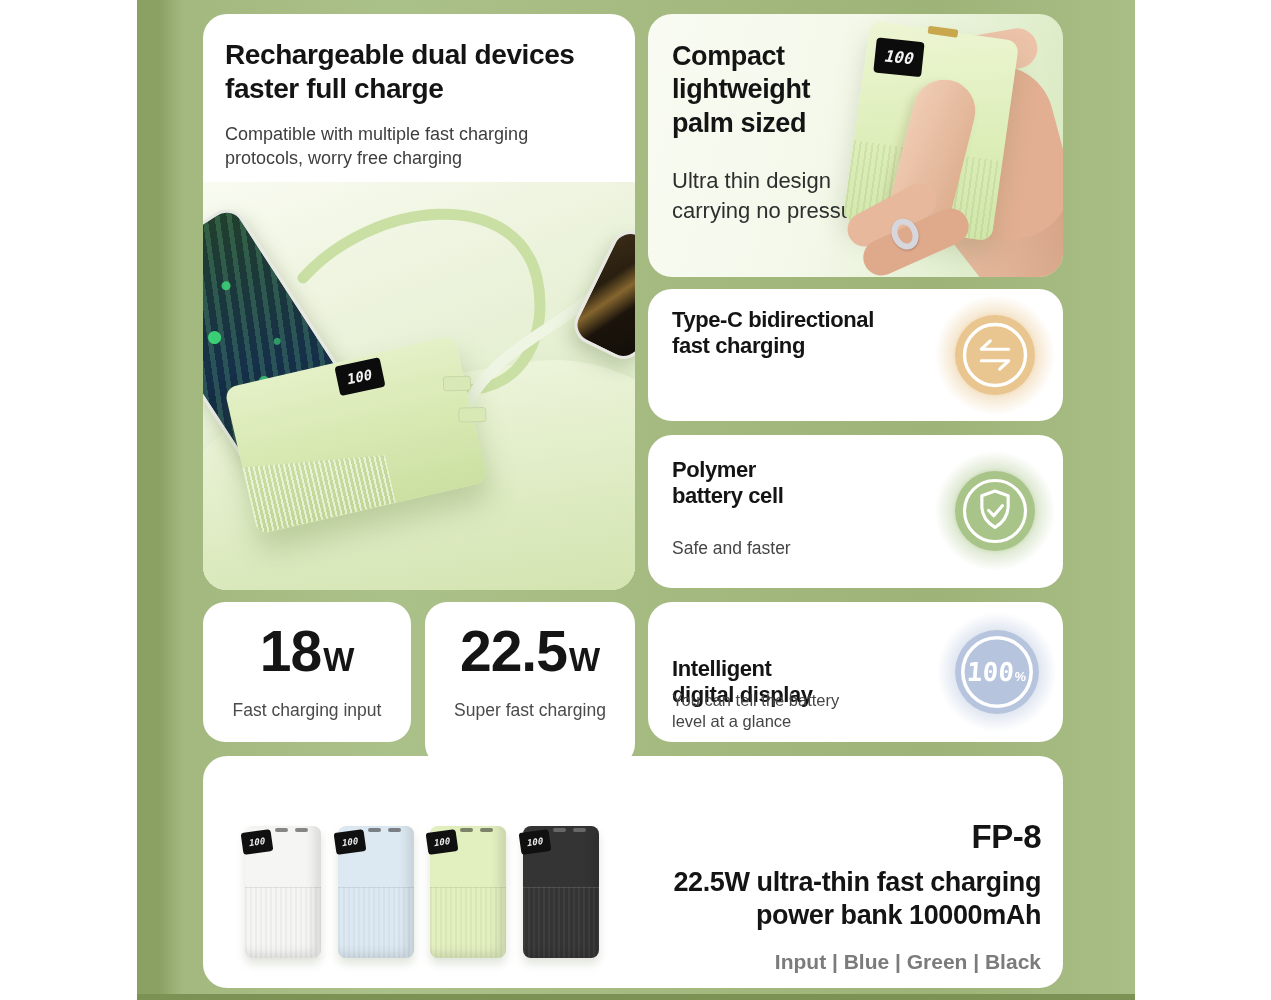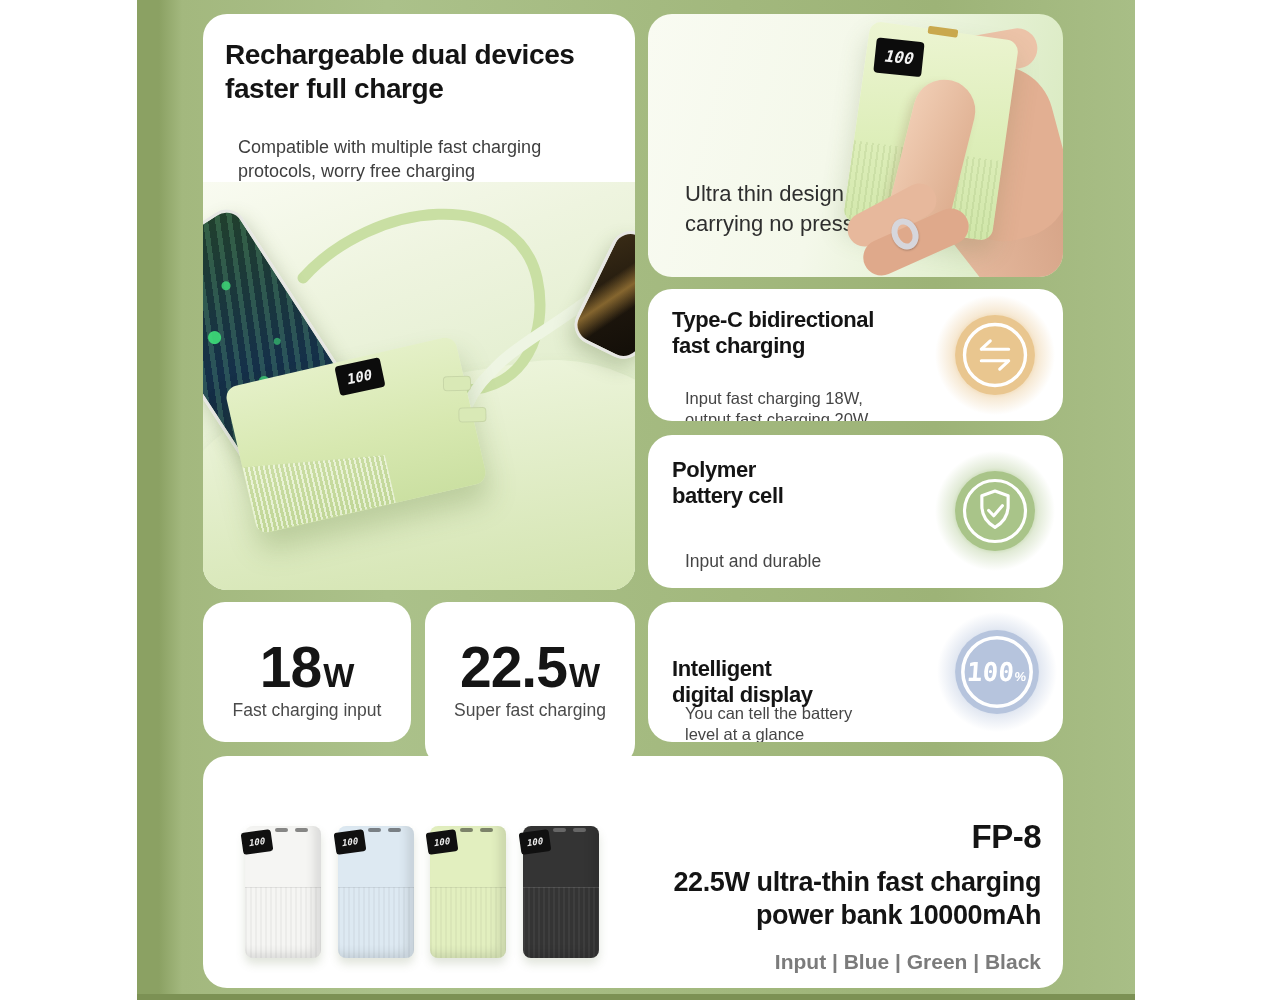--- a/index.html
+++ b/index.html
@@ -6,21 +6,21 @@
   *{box-sizing:border-box;}
   .stage{position:relative;width:1271px;height:1000px;margin:0 auto;background:#ffffff;
          font-family:"Liberation Sans","DejaVu Sans",sans-serif;overflow:hidden;}
   .panel{position:absolute;left:137px;top:0;width:998px;height:1000px;
          background:linear-gradient(90deg,#8ba163 0px,#8ba163 22px,#a3b87e 45px,#abc18a 25%,#a2b87d 60%,#9db377 80%,#a8be86 100%);}
   .panel::after{content:"";position:absolute;left:0;bottom:0;width:100%;height:6px;background:#7c9154;}
 
   .card{position:absolute;background:#ffffff;border-radius:24px;overflow:hidden;}
   .pre{white-space:pre-line;}
   .title{margin:0;color:#141414;font-weight:800;letter-spacing:-0.4px;line-height:1.2;}
-  .sub{margin:13px;color:#3e3e3e;line-height:1.35;}
+  .sub{margin:0;color:#3e3e3e;line-height:1.35;}
 
   
   .card-rechargeable{left:66px;top:14px;width:432px;height:576px;}
   .card-rechargeable .title{position:absolute;left:22px;top:24px;font-size:28px;}
   .card-rechargeable .sub{position:absolute;left:22px;top:108px;font-size:18px;}
   .photo1{position:absolute;left:0;top:168px;width:432px;height:408px;
           background:linear-gradient(160deg,#f9fbf1 0%,#eef4df 28%,#e0edcb 65%,#d6e6bb 100%);}
   .pad{position:absolute;left:-46px;top:196px;width:570px;height:340px;border-radius:170px;
        transform:rotate(-9deg);background:linear-gradient(180deg,#ecf4da 0%,#d3e4b0 70%,#c7dca2 100%);
        box-shadow:0 14px 22px rgba(110,135,70,.18);}
@@ -99,21 +99,21 @@
   .glow-polymer{background:radial-gradient(closest-side,rgba(169,196,137,.95) 52%,rgba(169,196,137,.35) 72%,transparent 100%);border-radius:40px;}
   .glow-display{background:radial-gradient(closest-side,rgba(182,196,221,.95) 52%,rgba(182,196,221,.38) 72%,transparent 100%);border-radius:40px;}
   .icon-svg{display:block;}
   .seg-overlay{position:absolute;display:flex;align-items:baseline;color:#fff;transform:skewX(-4deg);}
   .seg-val{font-family:"DejaVu Sans Mono",monospace;font-weight:700;font-size:26px;letter-spacing:0;}
   .seg-pct{font-size:13px;font-weight:700;margin-left:1px;}
 
   
   .card-18w{left:66px;top:602px;width:208px;height:140px;border-radius:22px;}
   .card-225w{left:288px;top:602px;width:210px;height:164px;border-radius:22px;}
-  .watt-num{position:absolute;left:0;top:32px;width:100%;display:flex;align-items:baseline;justify-content:center;color:#151515;}
+  .watt-num{position:absolute;left:0;top:16px;width:100%;display:flex;align-items:baseline;justify-content:center;color:#151515;}
   .watt-val{font-size:57px;font-weight:800;letter-spacing:-1px;}
   .watt-unit{font-size:33px;font-weight:700;margin-left:2px;}
   .watt-cap{position:absolute;left:0;top:98px;width:100%;text-align:center;font-size:17.5px;color:#4a4a4a;}
 
   
   .card-products{left:66px;top:756px;width:860px;height:232px;}
   .bank{position:absolute;top:70px;width:76px;height:132px;border-radius:8px;
         box-shadow:inset -7px -5px 10px rgba(0,0,0,.10),0 6px 10px rgba(90,110,60,.18);}
   .bank .seam{position:absolute;left:0;top:46%;width:100%;height:54%;border-top:1px solid rgba(0,0,0,.08);
         background:repeating-linear-gradient(90deg,rgba(0,0,0,.035) 0 2px,transparent 2px 5px);
@@ -161,20 +161,23 @@
           <div class="pb-display">
             <span class="disp-txt">100</span>
           </div>
           <div class="nub nub1"></div>
           <div class="nub nub2"></div>
         </div>
       </div>
     </section>
 
     <section class="card card-compact">
+      <h2 class="title pre">Compact
+lightweight
+palm sized</h2>
       <p class="sub pre">Ultra thin design
 carrying no pressure</p>
       <div class="hand-arm"></div>
       <div class="hand-palm"></div>
       <div class="hand-index hand-finger"></div>
       <div class="pb2">
         <div class="pb2-port"></div>
         <div class="pb-display">
           <span class="disp-txt">100</span>
         </div>
@@ -182,36 +185,34 @@
       </div>
       <div class="hand-thumb"></div>
       <div class="finger-a hand-finger"></div>
       <div class="finger-b hand-finger"></div>
       <div class="hand-ring"></div>
     </section>
 
     <section class="card card-typec">
       <h2 class="title feat-title pre">Type-C bidirectional
 fast charging</h2>
-      <p class="sub feat-sub pre">Input fast charging 18W,
-output fast charging 20W</p>
       <div class="icon-wrap glow-typec" style="--icon: #e9c68f;">
         <svg class="icon-svg" width="82" height="82" viewBox="0 0 78 78">
           <circle cx="39" cy="39" r="38" fill="var(--icon,#e9c68f)"></circle>
           <circle cx="39" cy="39" r="29" fill="none" stroke="#ffffff" stroke-width="3.2"></circle>
           <path d="M26 33.5 H52 M26 33.5 L34.5 25.5" fill="none" stroke="#ffffff" stroke-width="3" stroke-linecap="round" stroke-linejoin="round"></path>
           <path d="M52 44.5 H26 M52 44.5 L43.5 52.5" fill="none" stroke="#ffffff" stroke-width="3" stroke-linecap="round" stroke-linejoin="round"></path>
         </svg>
       </div>
     </section>
 
     <section class="card card-polymer">
       <h2 class="title feat-title pre">Polymer
 battery cell</h2>
-      <p class="sub feat-sub pre">Input and durable</p>
+      <p class="sub feat-sub pre">Safe and faster</p>
       <div class="icon-wrap glow-polymer" style="--icon: #a9c489;">
         <svg class="icon-svg" width="82" height="82" viewBox="0 0 78 78">
           <circle cx="39" cy="39" r="38" fill="var(--icon,#a9c489)"></circle>
           <circle cx="39" cy="39" r="29" fill="none" stroke="#ffffff" stroke-width="3"></circle>
           <path d="M39 20 L51.5 24.5 V34 C51.5 44.5 46 50.5 39 54.5 C32 50.5 26.5 44.5 26.5 34 V24.5 Z" fill="none" stroke="#ffffff" stroke-width="3" stroke-linejoin="round"></path>
           <path d="M33 38.5 L37.8 43.5 L46 34" fill="none" stroke="#ffffff" stroke-width="3" stroke-linecap="round" stroke-linejoin="round"></path>
         </svg>
       </div>
     </section>
 

